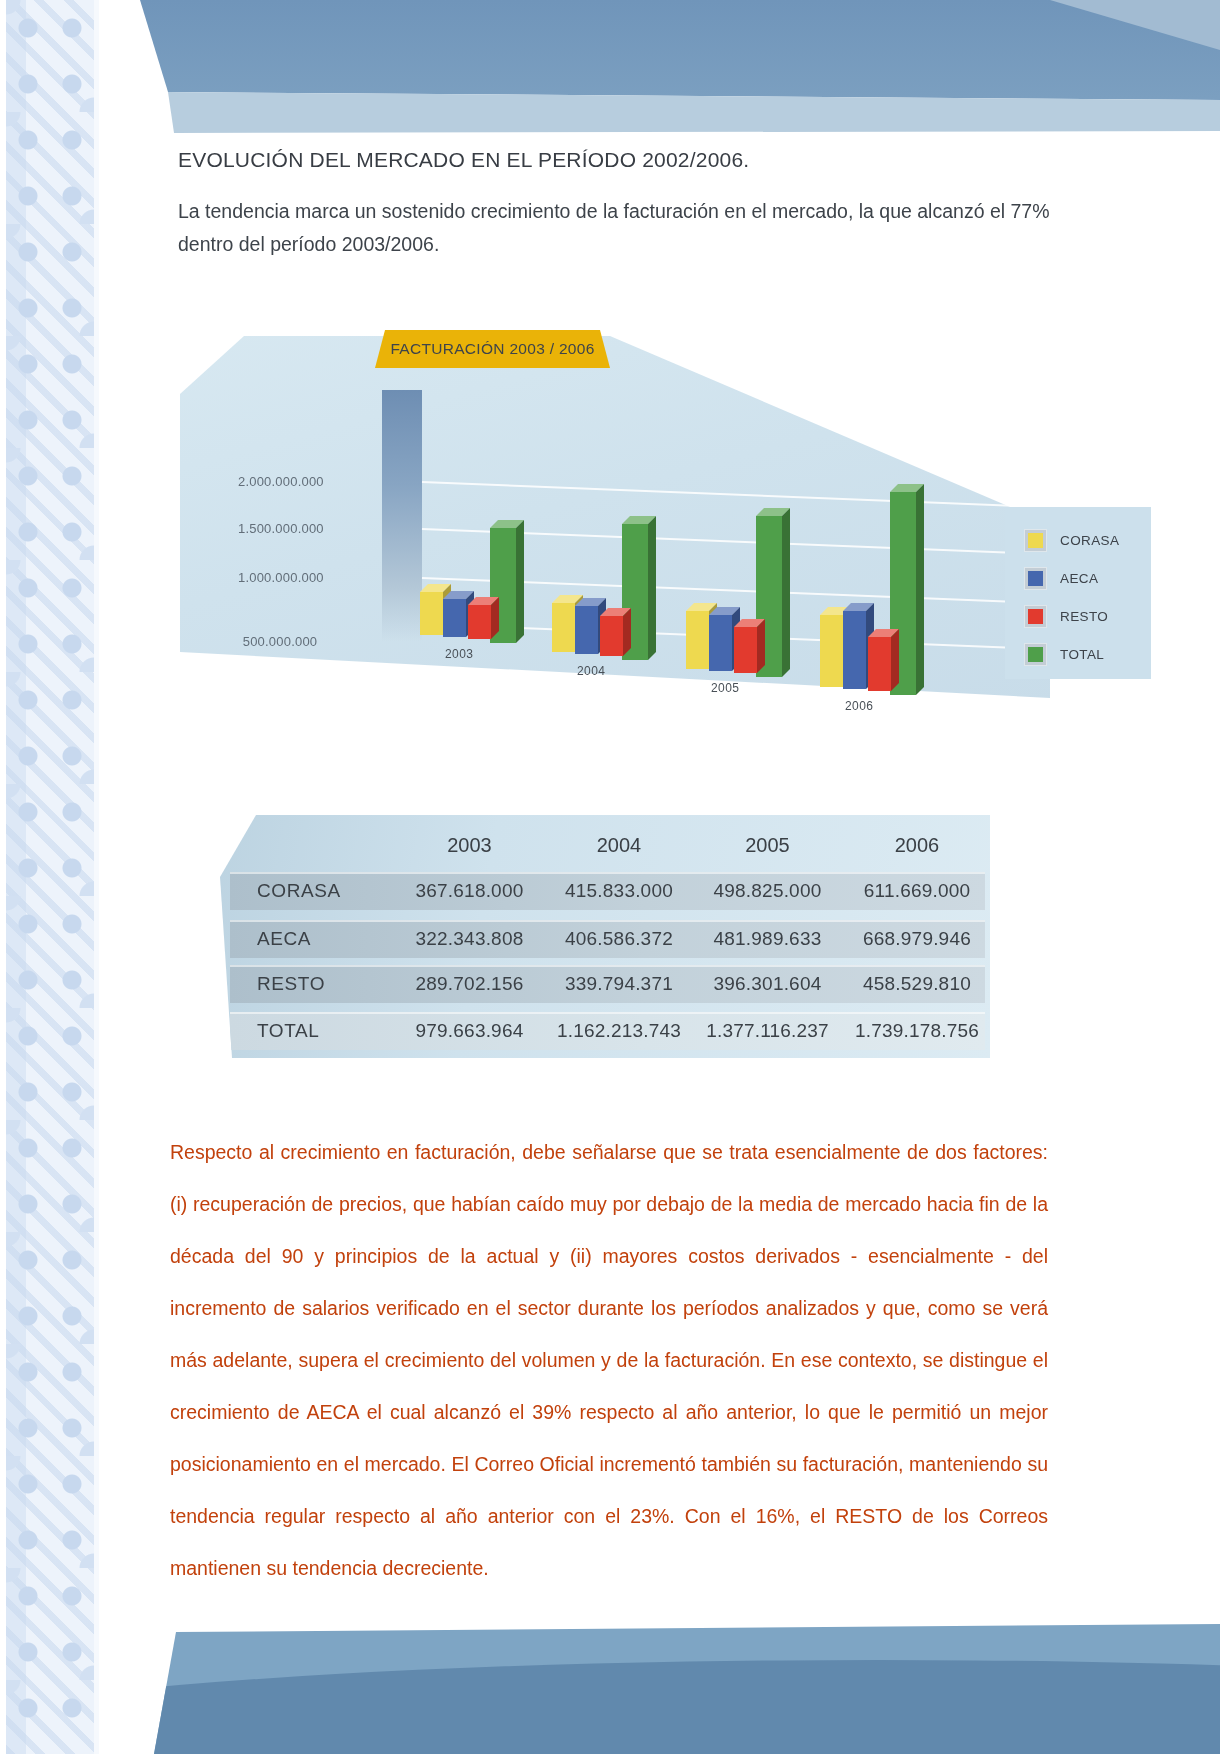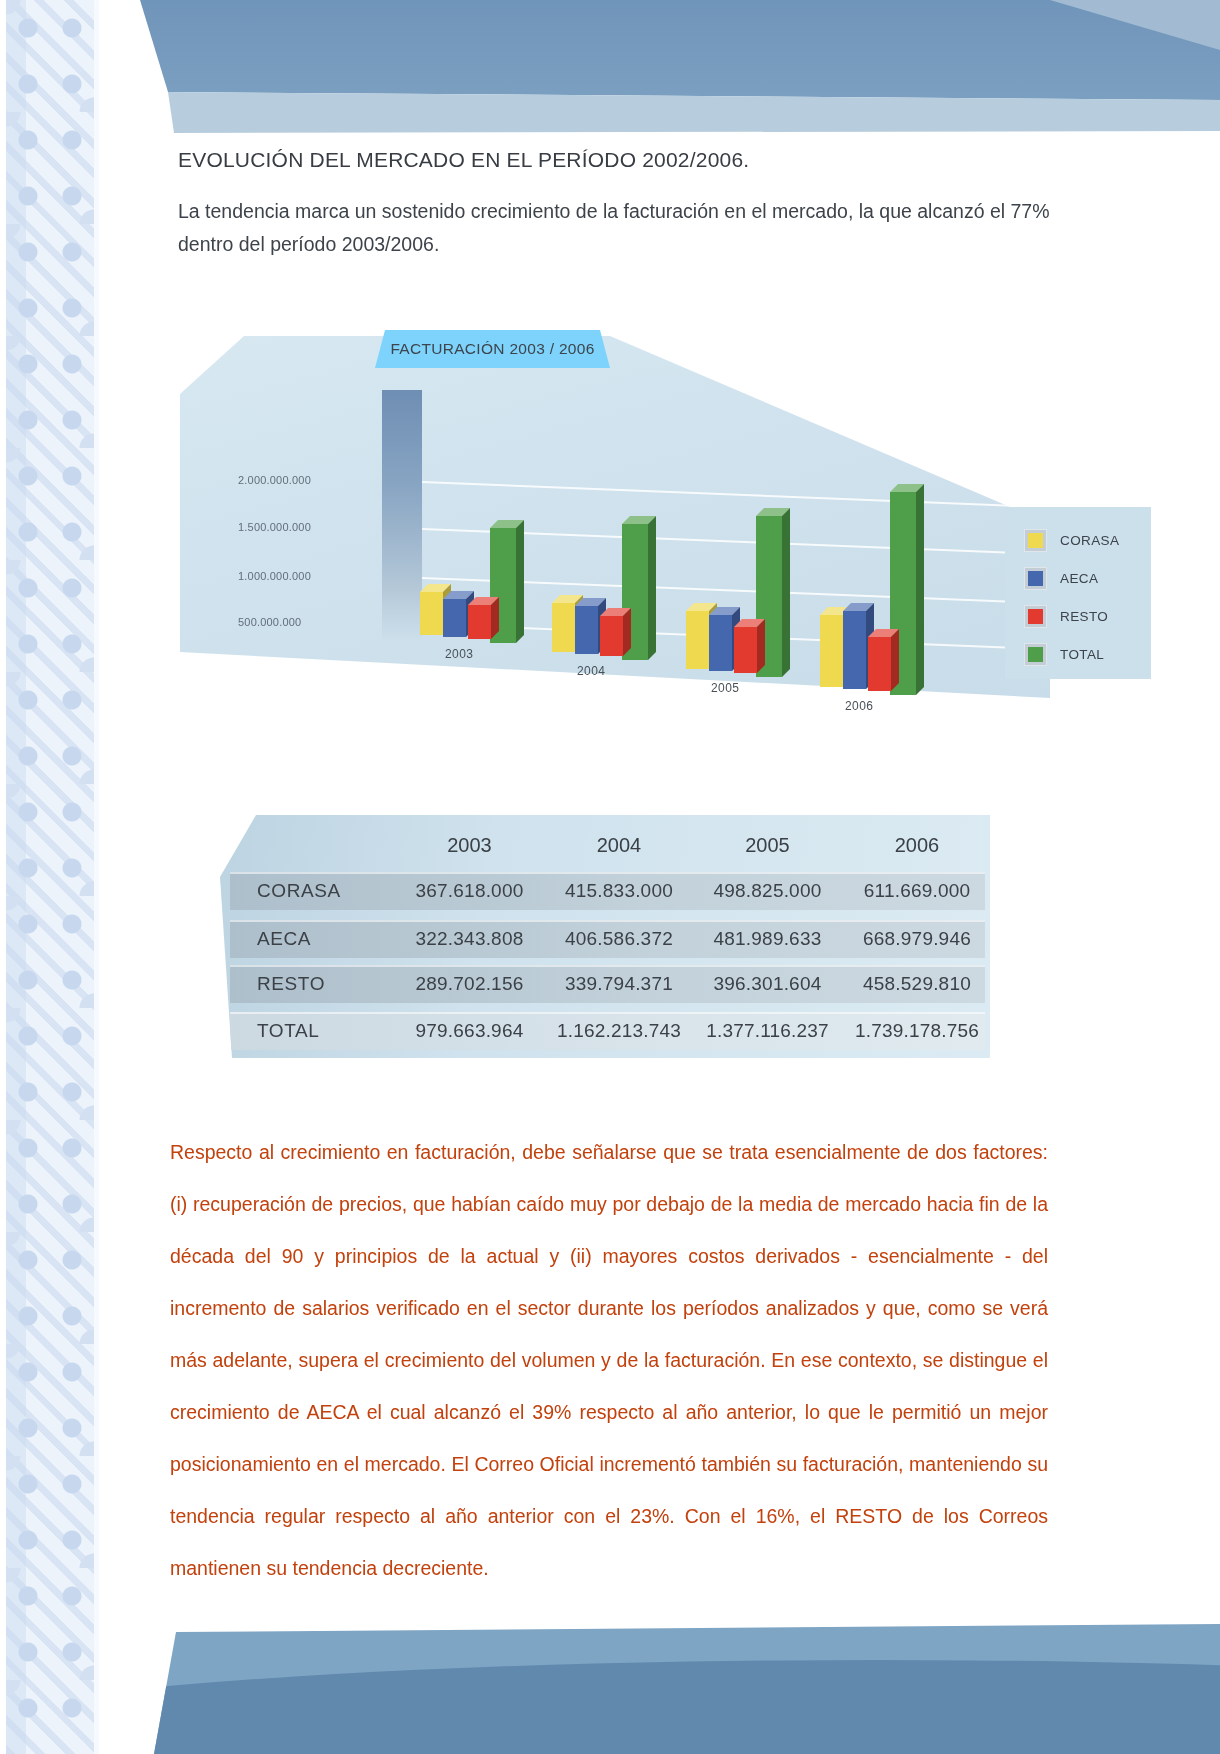--- a/index.html
+++ b/index.html
@@ -67,25 +67,25 @@
   }
   .chart-wall{
     position:absolute;left:202px;top:60px;width:40px;height:252px;z-index:2;
     background:linear-gradient(180deg,#6e8eb3 0%,#88a5c3 38%,#b3c7d7 78%,rgba(179,199,215,0) 100%);
   }
   .gridline{
     position:absolute;left:242px;width:600px;height:2px;z-index:2;
     background:rgba(255,255,255,.85);transform:rotate(2.3deg);transform-origin:left center;
   }
   .ytick{
-    position:absolute;left:58px;width:84px;text-align:left;z-index:3;
-    font-size:11px;color:#626e79;letter-spacing:.2px;
+    position:absolute;left:58px;width:84px;text-align:center;z-index:3;
+    font-size:13px;color:#626e79;letter-spacing:.2px;
   }
   .chart-title-plaque{
-    position:absolute;left:195px;top:0;width:235px;height:38px;z-index:4;background:#7dd3fc;
+    position:absolute;left:195px;top:0;width:235px;height:38px;z-index:4;background:#eab308;
     clip-path:polygon(10px 0,225px 0,235px 38px,0 38px);
     display:flex;align-items:center;justify-content:center;
   }
   .chart-title{font-size:15.5px;color:#3e444b;letter-spacing:.3px;}
   .bars{position:absolute;inset:0;z-index:5;}
   .bar{position:absolute;}
   .bar .face{position:absolute;inset:0;background:var(--c1);}
   .bar .top{
     position:absolute;left:0;top:-8px;width:100%;height:8px;background:var(--c2);
     transform:skewX(-45deg);transform-origin:bottom left;
@@ -144,21 +144,21 @@
   <div class="chart-wall"></div>
 
   <div class="gridline" style="top:151px"></div>
   <div class="gridline" style="top:198px"></div>
   <div class="gridline" style="top:247px"></div>
   <div class="gridline" style="top:293px"></div>
 
   <div class="ytick" style="top:144px">2.000.000.000</div>
   <div class="ytick" style="top:191px">1.500.000.000</div>
   <div class="ytick" style="top:240px">1.000.000.000</div>
-  <div class="ytick" style="top:286px">500.000.000</div>
+  <div class="ytick" style="top:304px">500.000.000</div>
 
   <div class="chart-title-plaque">
     <span class="chart-title">FACTURACIÓN 2003 / 2006</span>
   </div>
 
   <div class="bars">
       <div class="bar" style="left: 240px; top: 262px; width: 23px; height: 43px; z-index: 1; --c1: #eed94f; --c2: #f4e68d; --c3: #ab9c39;">
         <div class="face"></div>
         <div class="top"></div>
         <div class="side"></div>

